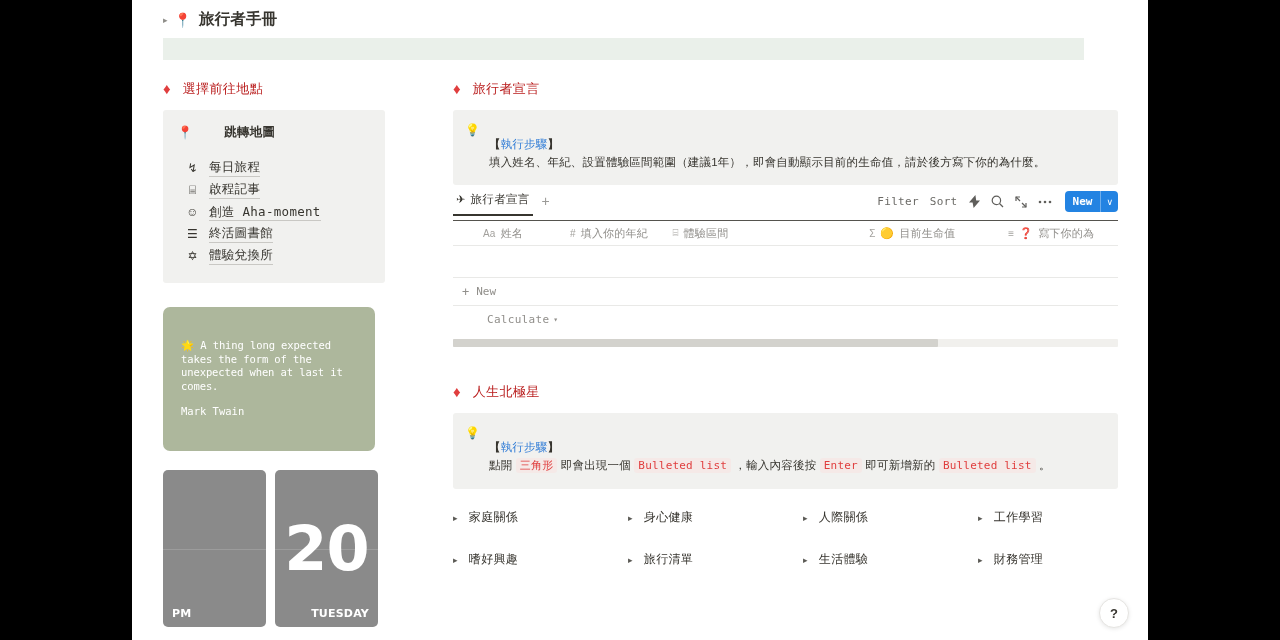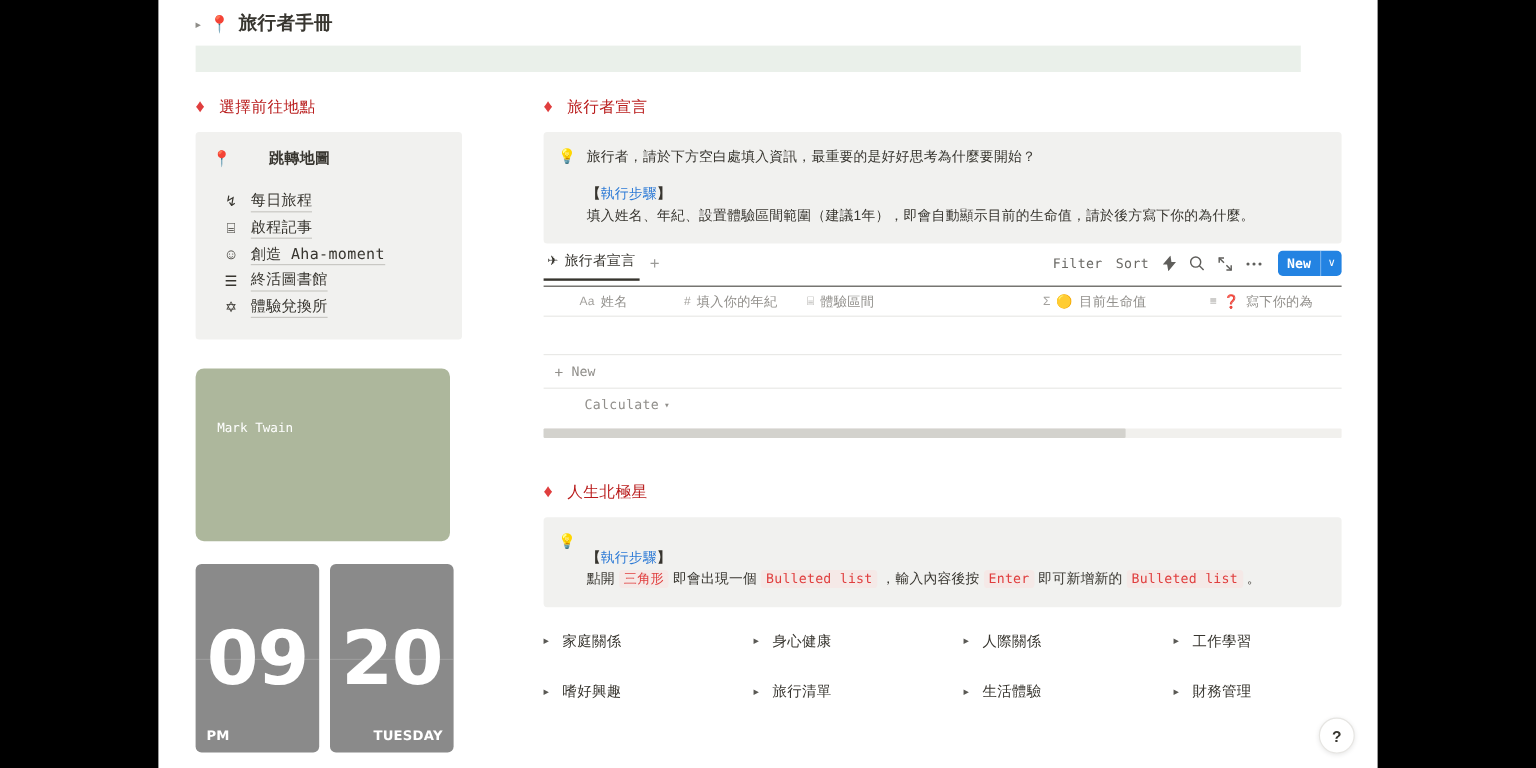--- a/index.html
+++ b/index.html
@@ -303,46 +303,48 @@
           <span class="ico">☰</span>
           <span class="txt">終活圖書館</span>
         </div>
         <div class="nav-item">
           <span class="ico">✡</span>
           <span class="txt">體驗兌換所</span>
         </div>
       </div>
 
       <div class="quote-card">
+        <div class="quote-text">
+          <span class="quote-star">🌟</span>
+          <span>A thing long expected takes the form of the unexpected when at last it comes.</span>
+        </div>
         <div class="quote-author">Mark Twain</div>
       </div>
 
       <div class="clock-row">
         <div class="clock-card">
-          <div class="clock-digits">09</div>
           <div class="clock-meta left">PM</div>
         </div>
         <div class="clock-card">
           <div class="clock-digits">20</div>
           <div class="clock-meta right">TUESDAY</div>
         </div>
       </div>
     </div>
 
     <div class="col-right">
 
       <div class="h-row">
         <span class="diamond">♦</span>
         <span class="h-text">旅行者宣言</span>
       </div>
 
       <div class="callout">
         <span class="bulb">💡</span>
         <div class="body">
-          <div>旅行者，請於下方空白處填入資訊，最重要的是好好思考為什麼要開始？</div>
           <div class="gap"></div>
           <div>
             <span class="steps-bracket">【</span><span class="steps-label">執行步驟</span><span class="steps-bracket">】</span>
           </div>
           <div>填入姓名、年紀、設置體驗區間範圍（建議1年），即會自動顯示目前的生命值，請於後方寫下你的為什麼。</div>
         </div>
       </div>
 
       <div class="db">
         <div class="db-toolbar">

